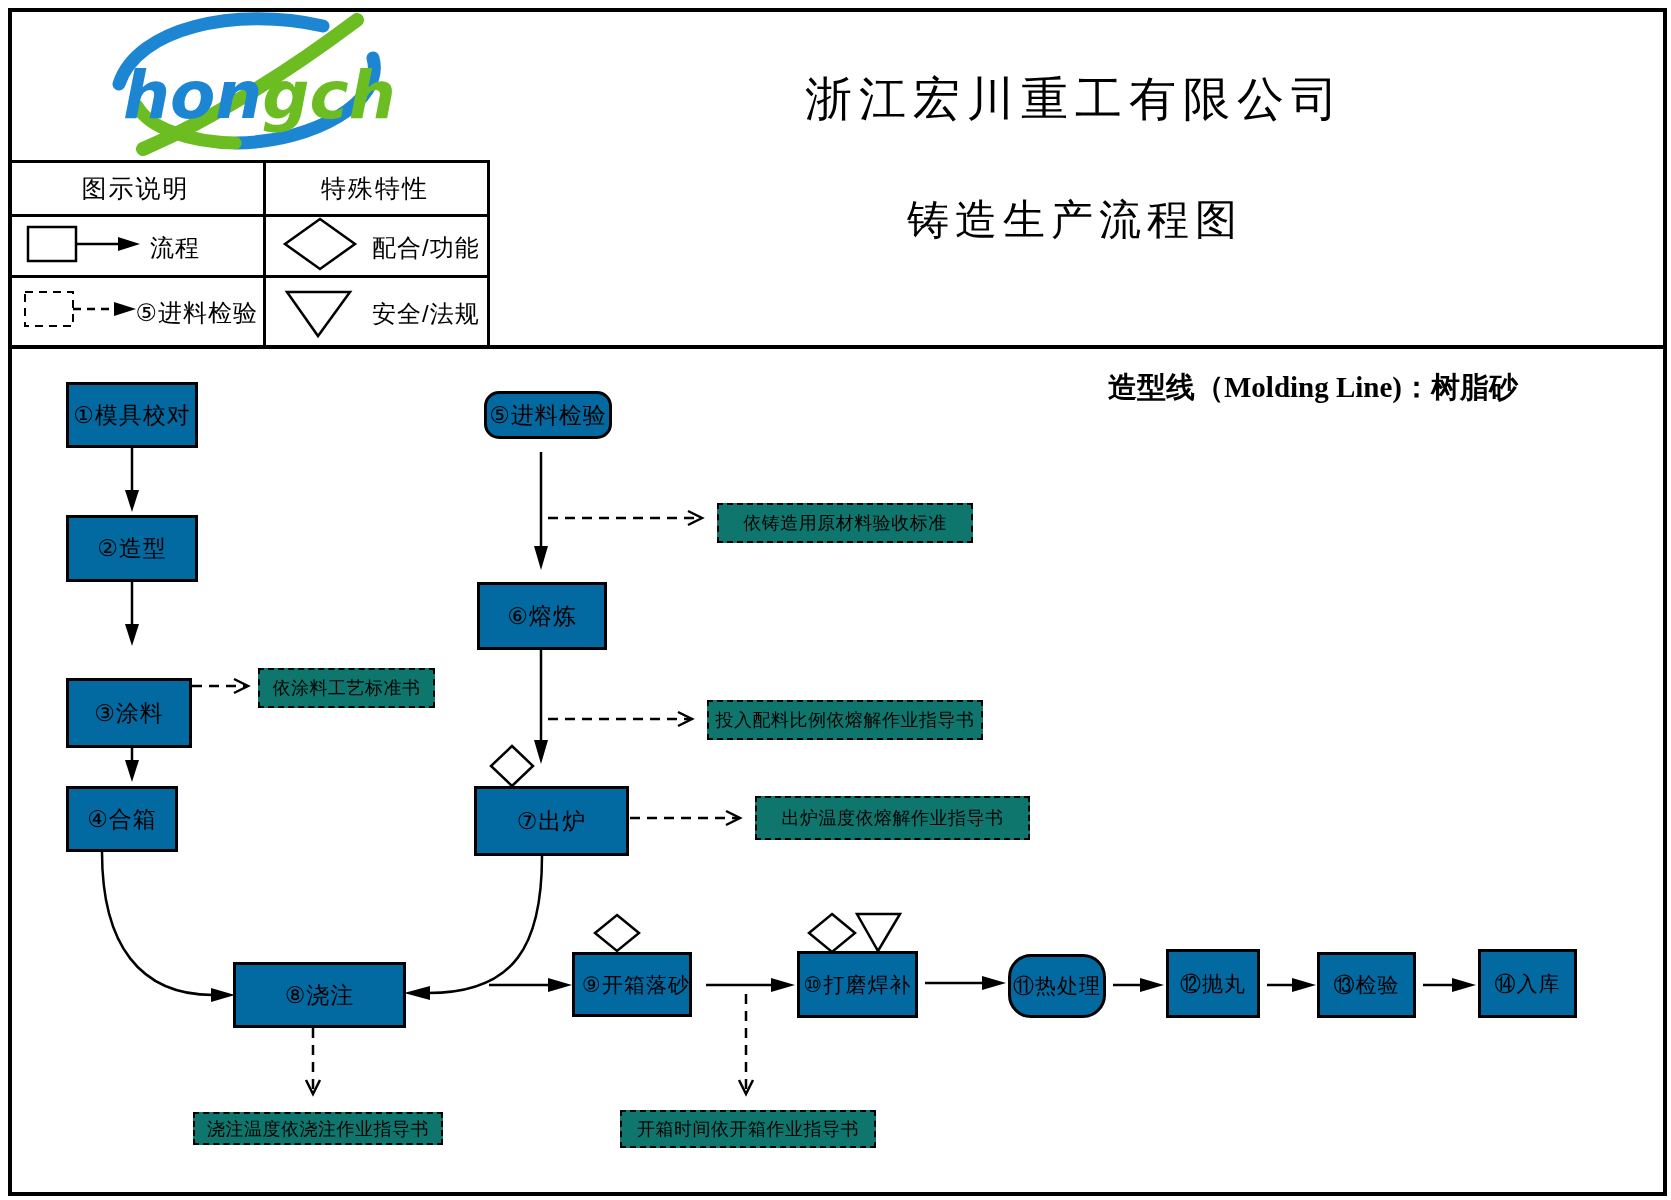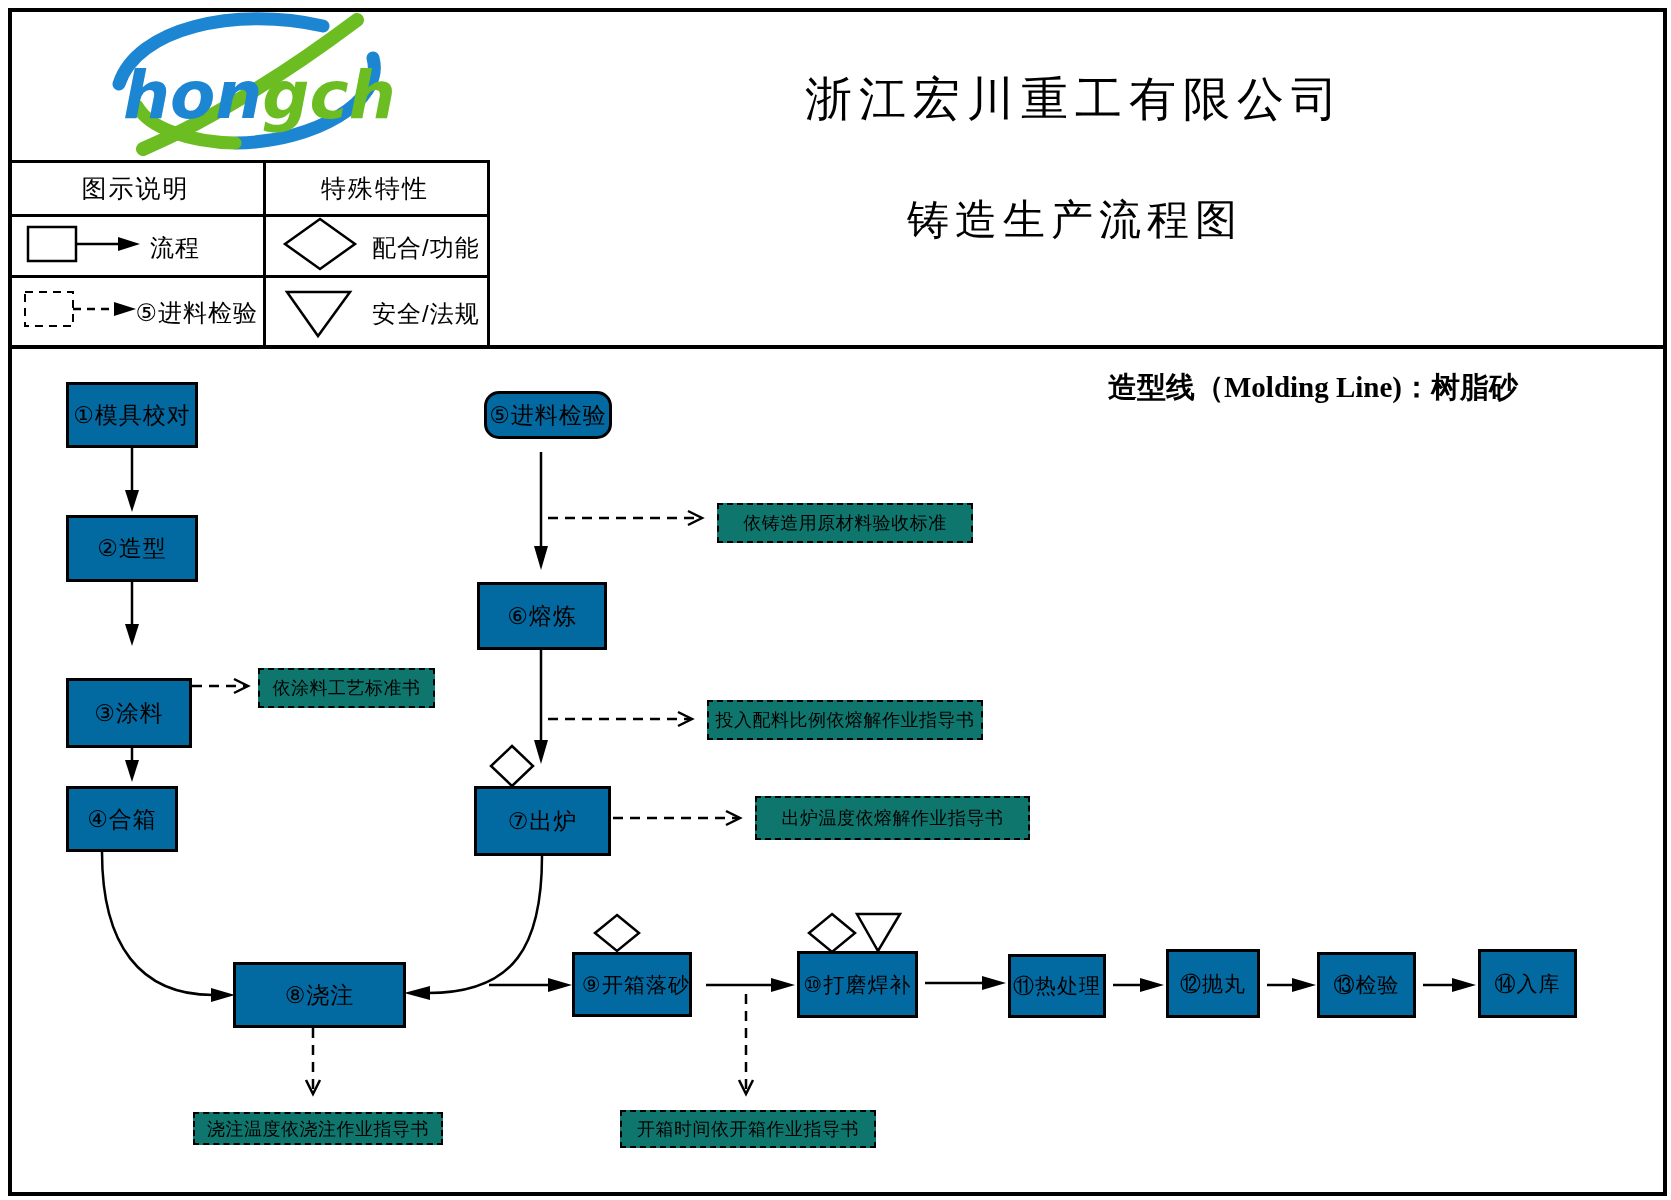--- a/index.html
+++ b/index.html
@@ -70,25 +70,25 @@
   <div class="abs legend-label" style="left:110px;top:297px;width:148px;text-align:right;">⑤进料检验</div>
   <div class="abs legend-label" style="left:372px;top:232px;">配合/功能</div>
   <div class="abs legend-label" style="left:372px;top:298px;">安全/法规</div>
 
   <div class="abs pbox" style="left:66px;top:382px;width:132px;height:66px;">①模具校对</div>
   <div class="abs pbox" style="left:66px;top:515px;width:132px;height:67px;">②造型</div>
   <div class="abs pbox" style="left:66px;top:650px;width:126px;height:70px;margin-top:28px;">③涂料</div>
   <div class="abs pbox" style="left:66px;top:786px;width:112px;height:66px;">④合箱</div>
   <div class="abs pbox" style="left:484px;top:391px;width:128px;height:48px;border-radius:15px;">⑤进料检验</div>
   <div class="abs pbox" style="left:477px;top:582px;width:130px;height:68px;">⑥熔炼</div>
-  <div class="abs pbox" style="left:474px;top:786px;width:137px;height:70px;text-align:right;">⑦出炉</div>
+  <div class="abs pbox" style="left:474px;top:786px;width:155px;height:70px;text-align:right;">⑦出炉</div>
   <div class="abs pbox" style="left:233px;top:962px;width:173px;height:66px;">⑧浇注</div>
   <div class="abs pbox" style="left:572px;top:952px;width:120px;height:65px;font-size:21px;padding-left:8px;">⑨开箱落砂</div>
   <div class="abs pbox" style="left:797px;top:951px;width:121px;height:67px;font-size:21px;">⑩打磨焊补</div>
-  <div class="abs pbox" style="left:1008px;top:954px;width:98px;height:64px;font-size:21px;">⑪热处理</div>
+  <div class="abs pbox" style="left:1008px;top:954px;width:98px;height:64px;font-size:21px;border-radius:23px;">⑪热处理</div>
   <div class="abs pbox" style="left:1166px;top:949px;width:94px;height:69px;font-size:21px;">⑫抛丸</div>
   <div class="abs pbox" style="left:1317px;top:952px;width:99px;height:66px;font-size:21px;">⑬检验</div>
   <div class="abs pbox" style="left:1478px;top:949px;width:99px;height:69px;font-size:21px;">⑭入库</div>
 
   <div class="abs dbox" style="left:258px;top:668px;width:177px;height:40px;">依涂料工艺标准书</div>
   <div class="abs dbox" style="left:717px;top:503px;width:256px;height:40px;">依铸造用原材料验收标准</div>
   <div class="abs dbox" style="left:707px;top:700px;width:276px;height:40px;">投入配料比例依熔解作业指导书</div>
   <div class="abs dbox" style="left:755px;top:796px;width:275px;height:44px;">出炉温度依熔解作业指导书</div>
   <div class="abs dbox" style="left:193px;top:1112px;width:250px;height:33px;">浇注温度依浇注作业指导书</div>
   <div class="abs dbox" style="left:620px;top:1110px;width:256px;height:38px;">开箱时间依开箱作业指导书</div>

